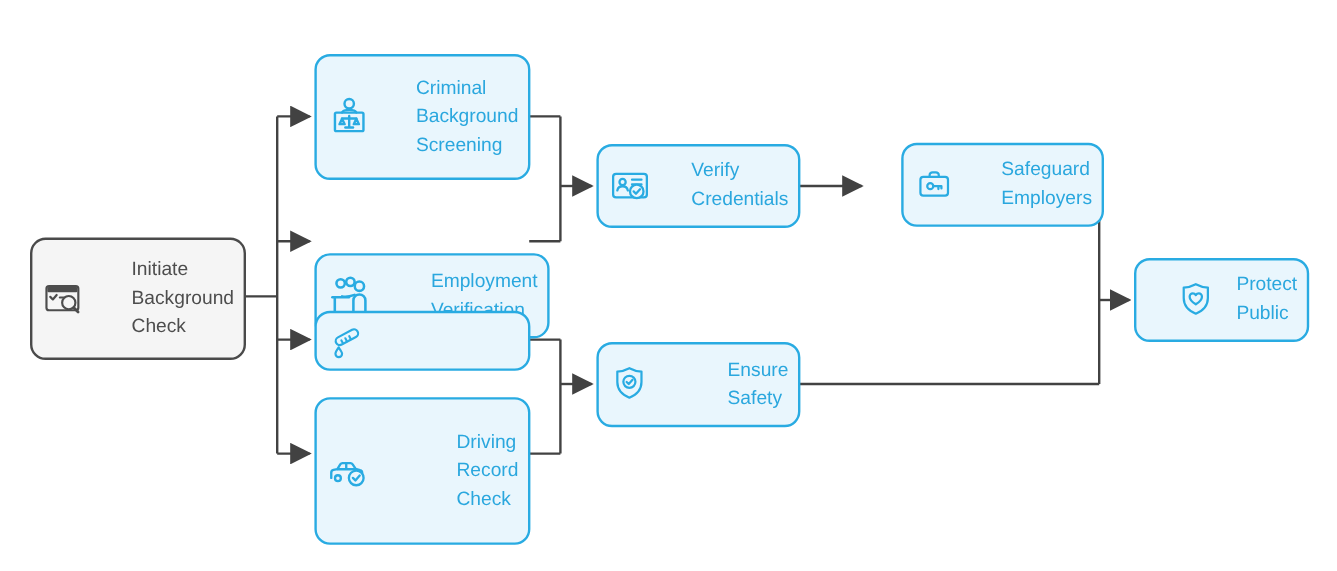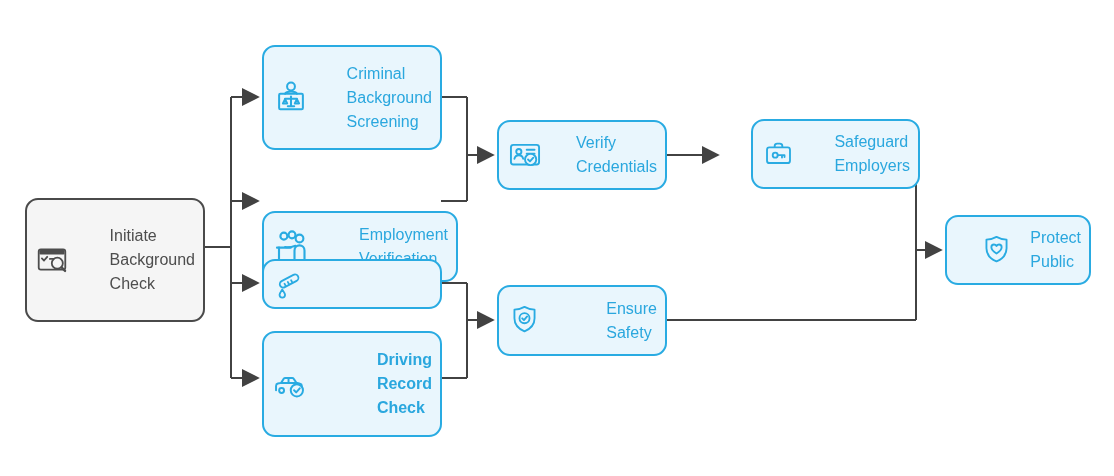--- a/index.html
+++ b/index.html
@@ -84,21 +84,21 @@
     <path class="wire" d="M231 97 H258" marker-end="url(#arrow)"></path>
     <path class="wire" d="M231 201 H258" marker-end="url(#arrow)"></path>
     <path class="wire" d="M231 283 H258" marker-end="url(#arrow)"></path>
     <path class="wire" d="M231 378 H258" marker-end="url(#arrow)"></path>
     <path class="wire" d="M467 155 H493" marker-end="url(#arrow)"></path>
     <path class="wire" d="M666 155 H718" marker-end="url(#arrow)"></path>
     <path class="wire" d="M467 320 H493" marker-end="url(#arrow)"></path>
     <path class="wire" d="M916 250 H941" marker-end="url(#arrow)"></path>
   </svg>
 
-  <div class="node node-gray" style="left:25px; top:198px; width:180px; height:124px;">
+  <div class="node node-gray" style="left:25px; top:198px; width:180px; height:102px;">
     <span class="icon">
       <svg width="34" height="34" viewBox="0 0 32 32">
         <rect x="3.5" y="6" width="25" height="19" rx="2"></rect>
         <rect class="solid" x="4.2" y="6.7" width="23.6" height="4.2" rx="1"></rect>
         <path d="M6.5 14.5 l2 2 3 -3.5"></path>
         <path d="M14 15 h5"></path>
         <circle class="badge-gray" cx="21" cy="19" r="5.2"></circle>
         <path d="M25 23 l3.3 3.3" stroke-width="2.2"></path>
       </svg>
     </span>
@@ -146,21 +146,21 @@
       <svg width="34" height="34" viewBox="0 0 32 32">
         <g transform="rotate(-28 16 13)">
           <rect x="6.5" y="10" width="19" height="6.4" rx="3.2"></rect>
           <path d="M11 13.4 v2.6 M14.5 13.4 v2.6 M18 13.4 v2.6"></path>
         </g>
         <path d="M9.6 21.2 c-1.7 2.5 -2.5 3.6 -2.5 5 a2.6 2.6 0 0 0 5.2 0 c0 -1.4 -0.9 -2.5 -2.7 -5 z"></path>
       </svg>
     </span>
   </div>
 
-  <div class="node node-blue" style="left:262px; top:331px; width:180px; height:106px;font-weight:bold;">
+  <div class="node node-blue" style="left:262px; top:331px; width:180px; height:123px;">
     <span class="icon">
       <svg width="37" height="37" viewBox="0 0 32 32">
         <path d="M3.5 21 v-3.8 c0 -1 0.7 -1.8 1.6 -2 l2.8 -0.6 2.2 -3.5 c0.3 -0.5 0.9 -0.8 1.5 -0.8 h5.8 c0.6 0 1.1 0.3 1.4 0.8 l2.3 3.4 3.2 0.8 c0.9 0.2 1.5 1 1.5 1.9 v1.4"></path>
         <path d="M8.2 14.7 h12.6"></path>
         <path d="M14.3 10.3 v4.2"></path>
         <circle cx="8.3" cy="21.2" r="2.1"></circle>
         <circle class="badge-blue" cx="21.5" cy="21" r="5.3"></circle>
         <path d="M19.1 21 l1.8 1.8 3.1 -3.5"></path>
       </svg>
     </span>

